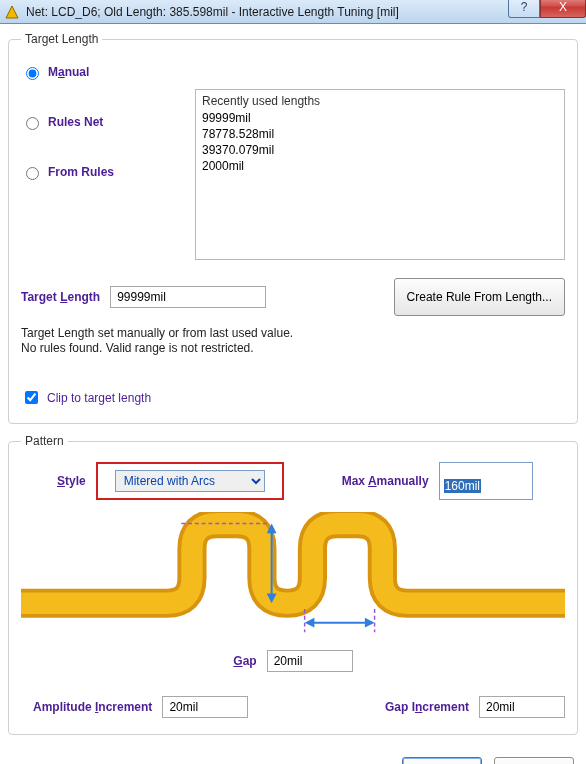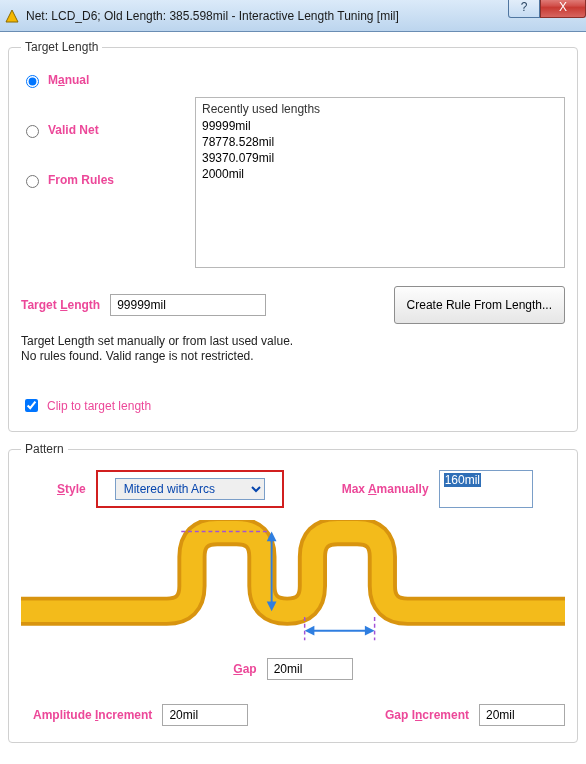--- a/index.html
+++ b/index.html
@@ -1,43 +1,43 @@
 <!DOCTYPE html>
 <html><head>
 <meta charset="utf-8">
 <style>
   * { box-sizing: border-box; font-family: "Segoe UI", Tahoma, sans-serif; font-size: 12px; }
   body { margin: 0; padding: 0; background: #fff; width: 586px; height: 764px; overflow: hidden; }
-  .titlebar { height: 32px; background: linear-gradient(to bottom, #dbeaf9, #bcd5ee); border-bottom: 1px solid #6a8db3; display: flex; align-items: center; padding-left: 4px; position: relative; }
+  .titlebar { height: 24px; background: linear-gradient(to bottom, #dbeaf9, #bcd5ee); border-bottom: 1px solid #6a8db3; display: flex; align-items: center; padding-left: 4px; position: relative; }
   .titlebar .appicon { width: 16px; height: 16px; margin-right: 6px; }
   .titlebar .title { color: #1a1a1a; font-size: 12px; }
   .winbtns { position: absolute; right: 0; top: -4px; display: flex; }
   .winbtn { width: 32px; height: 22px; border: 1px solid #5076a0; border-top: none; background: linear-gradient(to bottom,#e8f1fb,#c6dcf3); display:flex; align-items:center; justify-content:center; color:#2b4764;}
   .winbtn.close { width: 46px; background: linear-gradient(to bottom,#e99793,#d2534e 45%,#c83a33 55%,#d7655f); border-color:#8b2f2a; color:#fff; border-top-right-radius:3px; border-bottom-right-radius:3px;}
   .winbtn.help { border-top-left-radius:3px; border-bottom-left-radius:3px;}
   .content { padding: 4px 8px 0 8px; }
   fieldset { border: 1px solid #d0d0d0; border-radius: 4px; margin: 4px 0 10px 0; padding: 10px 12px 16px 12px; }
   legend { padding: 0 4px; color: #333; }
   .radio-col { display:flex; flex-direction:column; gap:34px; padding-top:8px; float:left; width:160px;}
   .radio-row { display:flex; align-items:center; gap:6px; }
   .listbox { margin-left: 174px; height: 171px; border:1px solid #b8b8b8; background:#fff; padding:4px 6px; overflow:auto;margin-top:33px; }
   .listbox .hdr { color:#333; margin-bottom:2px;}
   .listbox .item { padding:1px 0; cursor:default;}
   .row { display:flex; align-items:center; gap:10px; margin-top:18px; clear:both;}
-  .lbl { color:#ec4899; }
+  .lbl { color:#4c1d95; }
   .lbl b { font-weight:bold; }
   input[type=text].field { border:1px solid #a8a8a8; height:22px; padding:2px 6px; background:#fff; }
   .btn { height:38px; padding:0 12px; border:1px solid #8e8e8e; border-radius:3px; background:linear-gradient(to bottom,#fdfdfd,#e6e6e6); cursor:pointer; }
   .note { margin-top:10px; color:#222; line-height:15px; }
   .clip-row { margin-top:32px; display:flex; align-items:center; gap:6px;}
   .style-row { display:flex; align-items:center; gap:10px; margin:4px 0 12px 0;}
   .style-combo-wrap { border:2px solid #d11f1f; padding:6px 17px; display:flex; align-items:center;}
   select.combo { height:22px; width:150px; border:1px solid #7a9ec8; color:#0645ad; padding-left:4px;}
   .maxamp-lbl { margin-left:48px; }
-  .amp-input { width:94px; border:1px solid #7a9ec8; height:38px; padding:2px 4px;}
+  .amp-input { width:94px; border:1px solid #7a9ec8; height:38px; padding:16px 4px;}
   .amp-input .sel { background:#2f6fb7; color:#fff; padding:0 1px;}
   .serpentine { height:130px; position:relative; margin: 2px 0 8px 0;}
   .gap-row { display:flex; align-items:center; justify-content:center; gap:10px; margin-top:6px;}
   .inc-row { display:flex; align-items:center; justify-content:space-between; margin-top:24px;margin-left:12px;}
   .inc-row .grp { display:flex; align-items:center; gap:10px;}
   .footer { display:flex; justify-content:flex-end; gap:12px; margin-top:22px; padding-right:4px;align-items:flex-end;}
   .footer .btn { width:80px;}
   .footer .btn.ok { border:1px solid #3d77b9; box-shadow: 0 0 0 1px #84b3e6 inset;}
   u { text-decoration: underline; }
   input[type=radio],input[type=checkbox]{ width:13px; height:13px; }
@@ -61,21 +61,21 @@
   <fieldset>
     <legend>Target Length</legend>
 
     <div class="radio-col">
       <label class="radio-row">
         <input type="radio" name="src" checked="" style="">
         <span class="lbl"><b><span>M</span><u>a</u><span>nual</span></b></span>
       </label>
       <label class="radio-row">
         <input type="radio" name="src" style="">
-        <span class="lbl"><b>Valid Net</b></span>
+        <span class="lbl"><b>Rules Net</b></span>
       </label>
       <label class="radio-row">
         <input type="radio" name="src" style="">
         <span class="lbl"><b>From Rules</b></span>
       </label>
     </div>
 
     <div class="listbox">
       <div class="hdr">Recently used lengths</div>
       <div class="item">99999mil</div>

